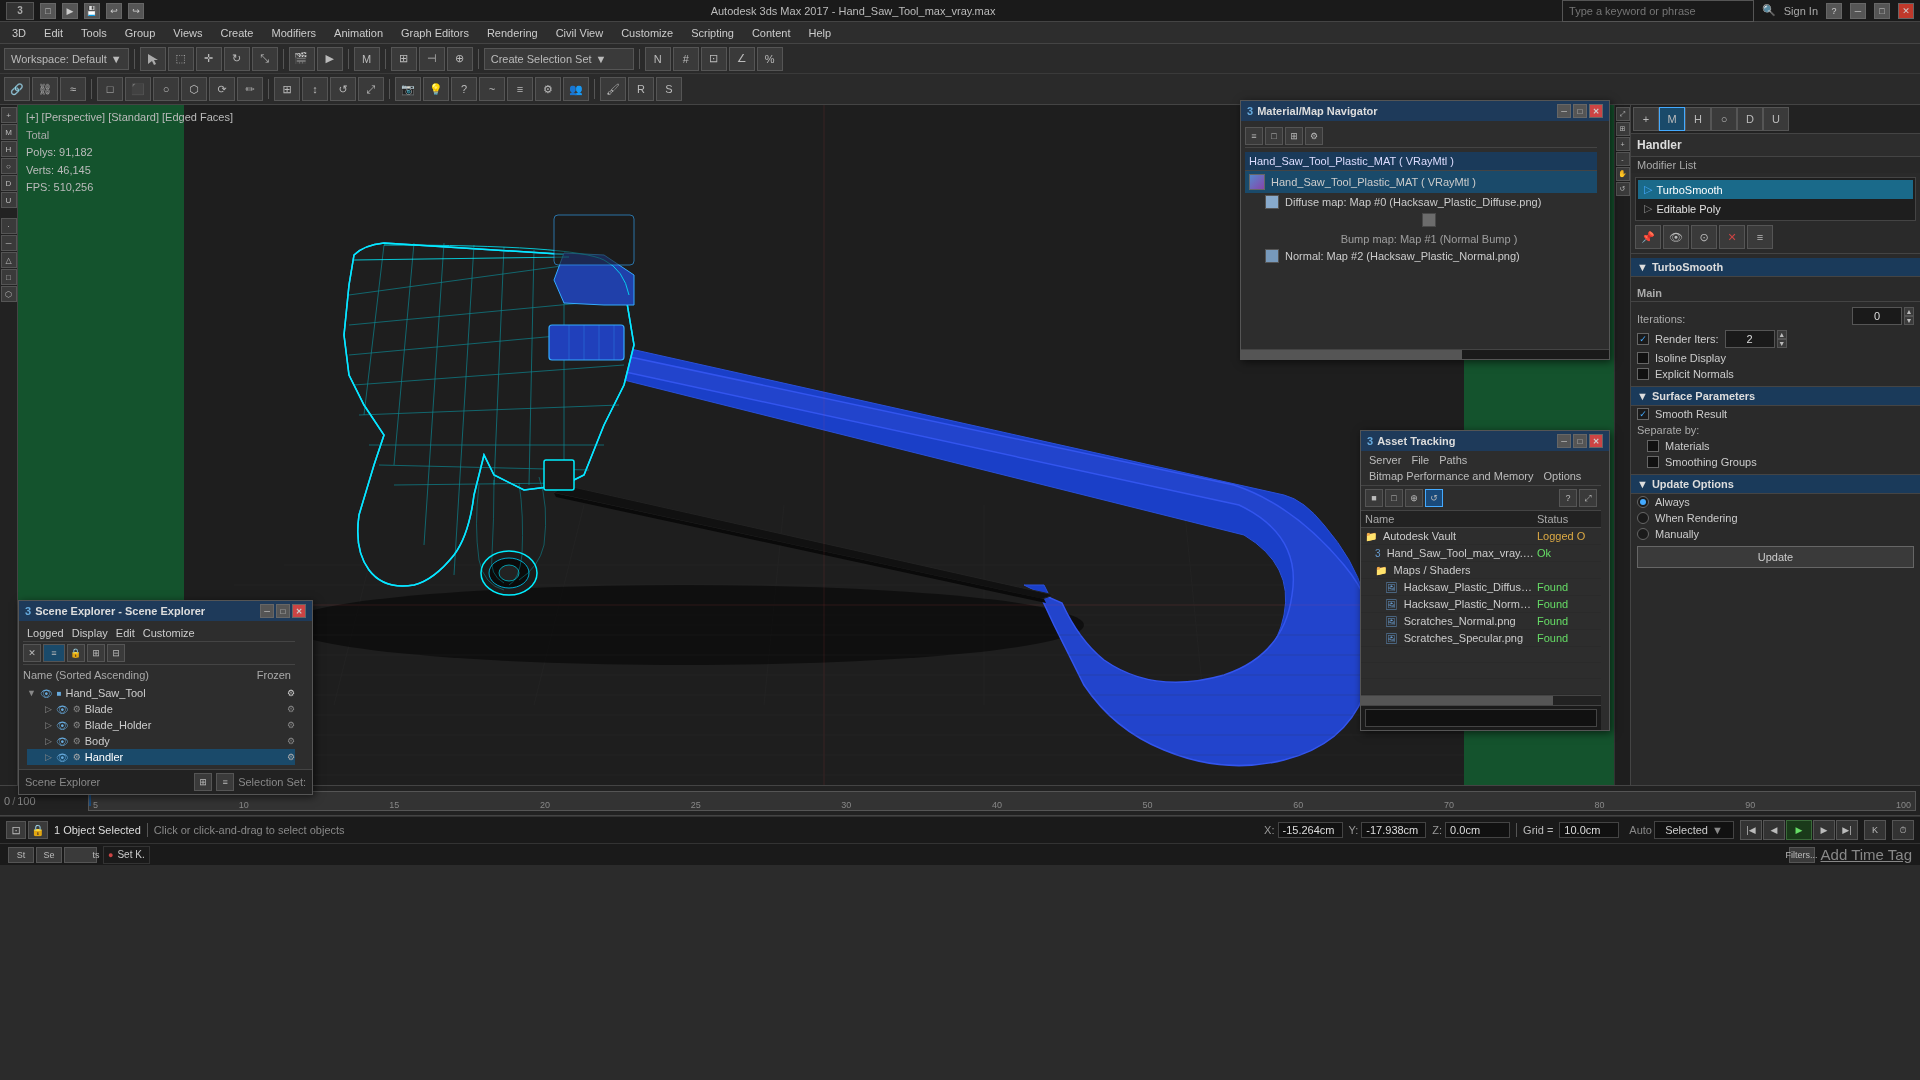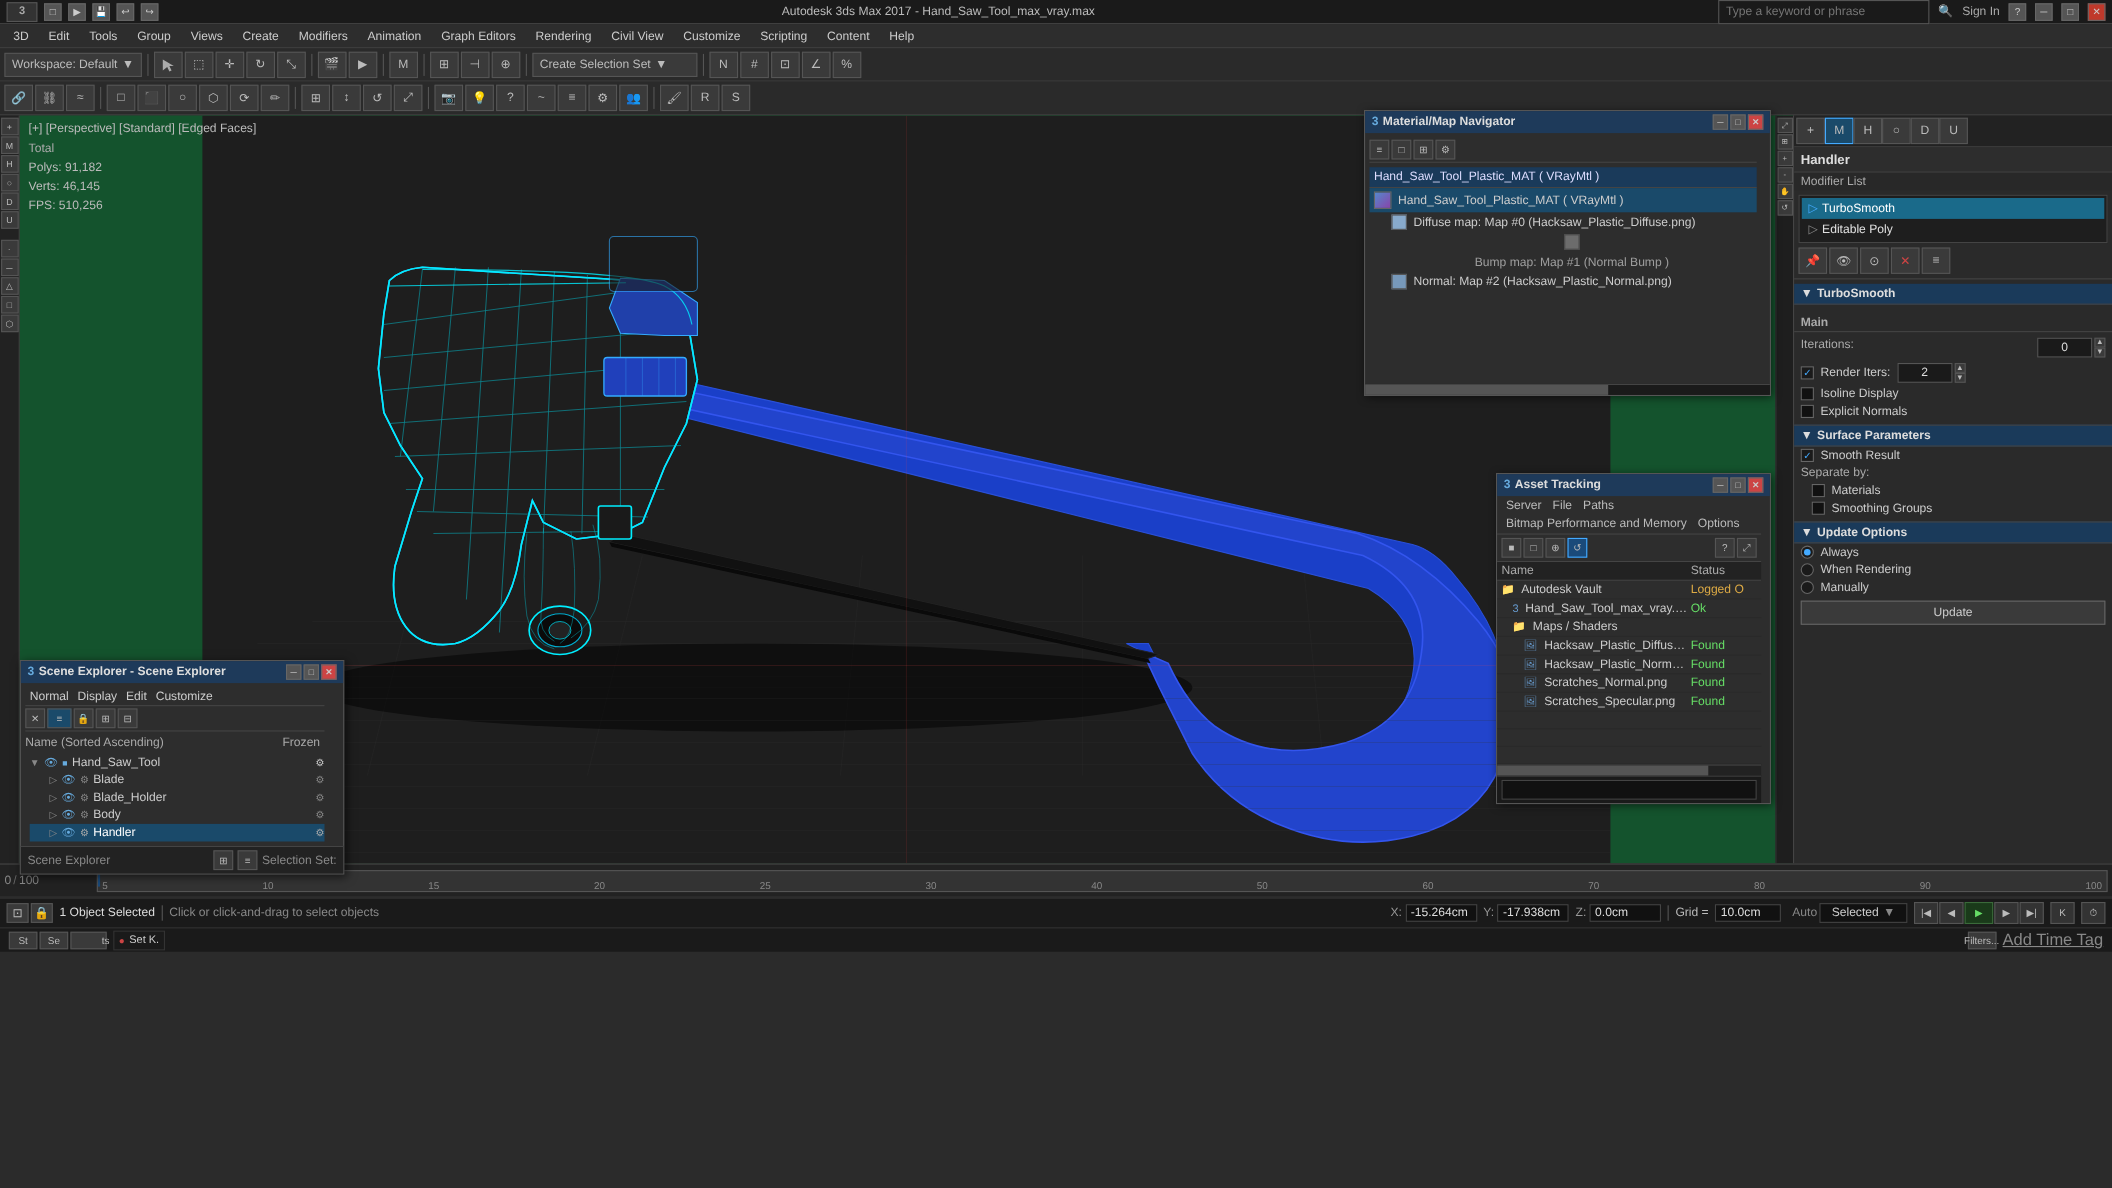--- a/index.html
+++ b/index.html
@@ -158,21 +158,21 @@
     .section-title {
       color: #aaa;
       font-size: 11px;
       font-weight: bold;
       padding: 4px 6px 2px;
       border-bottom: 1px solid #444;
       margin-top: 4px;
     }
     .prop-row {
       display: flex;
-      align-items: flex-start;
+      align-items: flex-end;
       padding: 3px 6px;
       gap: 6px;
       font-size: 11px;
       color: #ccc;
     }
     .prop-label { flex: 1; color: #aaa; }
     .prop-value {
       width: 50px;
       height: 18px;
       background: #1a1a1a;
@@ -912,21 +912,21 @@
       </div>
       <div class="float-panel-header-btns">
         <div class="fpbtn">─</div>
         <div class="fpbtn">□</div>
         <div class="fpbtn" style="background:#c44;">✕</div>
       </div>
     </div>
     <div id="scene-explorer-body">
 
       <div style="display:flex; gap:8px; padding:2px 4px; border-bottom:1px solid #444; font-size:11px;">
-        <span style="cursor:pointer; color:#ccc;">Normal</span>
+        <span style="cursor:pointer; color:#ccc;">Logged</span>
         <span style="cursor:pointer; color:#ccc;">Display</span>
         <span style="cursor:pointer; color:#ccc;">Edit</span>
         <span style="cursor:pointer; color:#ccc;">Customize</span>
       </div>
 
       <div class="scene-toolbar">
         <div class="scene-tb-btn">✕</div>
         <div class="scene-tb-btn" style="background:#1a4a6a; width:22px;">≡</div>
         <div class="scene-tb-btn">🔒</div>
         <div class="scene-tb-btn">⊞</div>

